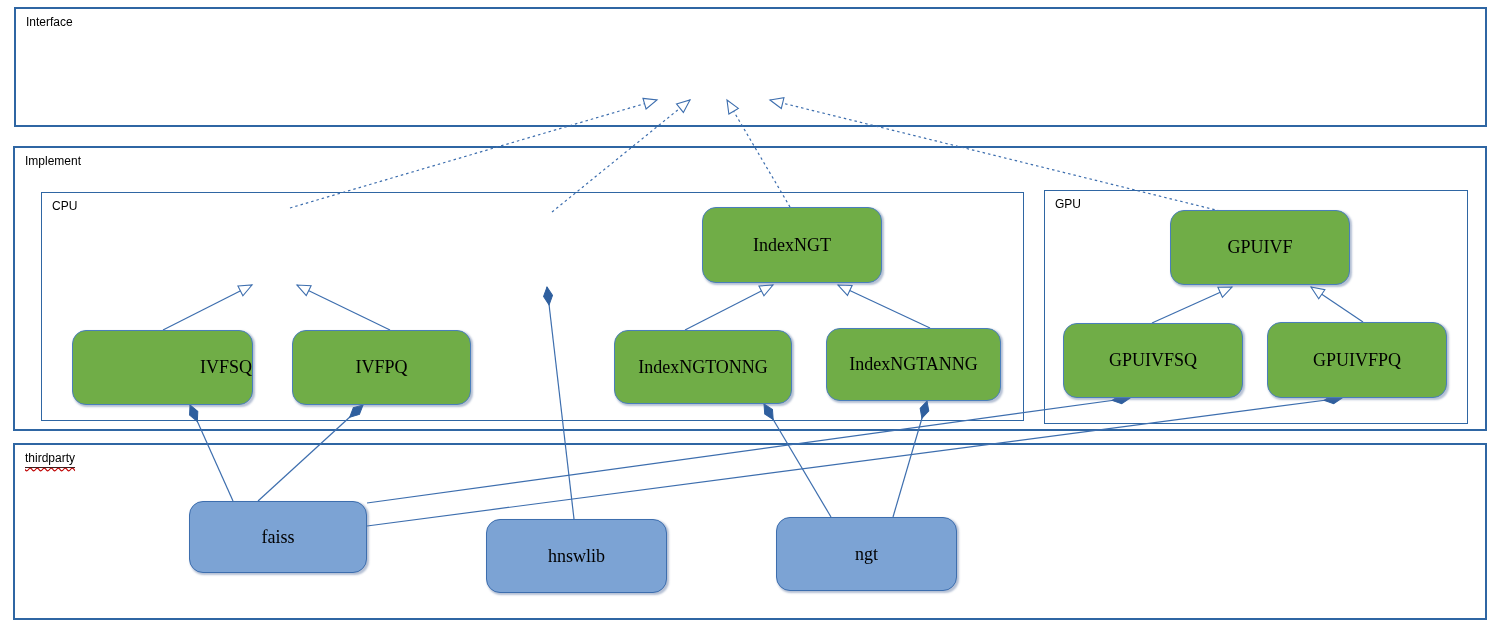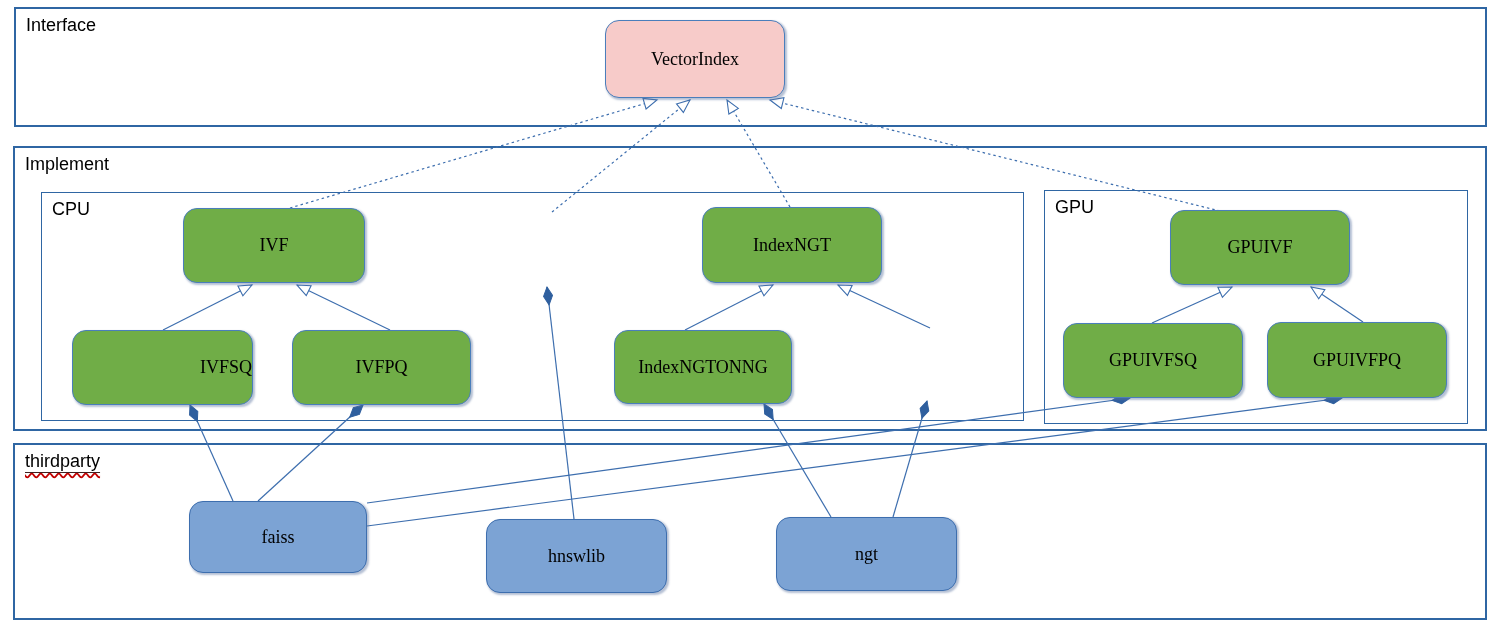--- a/index.html
+++ b/index.html
@@ -12,21 +12,21 @@
   }
   .group{
     position:absolute;
     box-sizing:border-box;
     background:transparent;
     z-index:1;
   }
   .group-label{
     position:absolute;
     top:6px;left:10px;
-    font-size:18px;
+    font-size:12px;
     color:#000;
     white-space:nowrap;
   }
   .spell-wavy{ text-decoration: underline wavy #C00000; text-underline-offset:5px; }
   .spell-solid{ text-decoration: underline solid #402020; }
   .edge-layer{
     position:absolute;top:0;left:0;
     z-index:2;
   }
   .node{
@@ -83,37 +83,34 @@
     </div>
     <div class="group" style="left: 41px; top: 192px; width: 983px; height: 229px; border: 1.5px solid rgb(47, 102, 163);">
       <span class="group-label">CPU</span>
     </div>
     <div class="group" style="left: 1044px; top: 190px; width: 424px; height: 234px; border: 1.5px solid rgb(47, 102, 163);">
       <span class="group-label">GPU</span>
     </div>
     <div class="group" style="left: 13px; top: 443px; width: 1474px; height: 177px; border: 2px solid rgb(47, 102, 163);">
       <span class="group-label spell-wavy"><span class="spell-solid">thirdparty</span></span>
     </div>
-    <div class="node" style="left: 605px; top: 20px; width: 180px; height: 78px; background: rgb(247, 203, 201); border: 1.5px solid rgb(74, 126, 187);">
-      <span>VectorIndex</span>
-    </div>
-    <div class="node" style="left: 183px; top: 208px; width: 182px; height: 75px; background: rgb(112, 173, 71); border: 1.5px solid rgb(74, 126, 187);">
-      <span>IVF</span>
-    </div>
     <div class="node" style="left: 702px; top: 207px; width: 180px; height: 76px; background: rgb(112, 173, 71); border: 1.5px solid rgb(74, 126, 187);">
       <span>IndexNGT</span>
     </div>
     <div class="node" style="left: 72px; top: 330px; width: 181px; height: 75px; background: rgb(112, 173, 71); border: 1.5px solid rgb(74, 126, 187); justify-content: flex-end;">
       <span>IVFSQ</span>
     </div>
     <div class="node" style="left: 292px; top: 330px; width: 179px; height: 75px; background: rgb(112, 173, 71); border: 1.5px solid rgb(74, 126, 187);">
       <span>IVFPQ</span>
     </div>
     <div class="node" style="left: 614px; top: 330px; width: 178px; height: 74px; background: rgb(112, 173, 71); border: 1.5px solid rgb(74, 126, 187);">
       <span>IndexNGTONNG</span>
+    </div>
+    <div class="node" style="left: 826px; top: 328px; width: 175px; height: 73px; background: rgb(112, 173, 71); border: 1.5px solid rgb(74, 126, 187);">
+      <span>IndexNGTANNG</span>
     </div>
     <div class="node" style="left: 1170px; top: 210px; width: 180px; height: 75px; background: rgb(112, 173, 71); border: 1.5px solid rgb(74, 126, 187);">
       <span>GPUIVF</span>
     </div>
     <div class="node" style="left: 1063px; top: 323px; width: 180px; height: 75px; background: rgb(112, 173, 71); border: 1.5px solid rgb(74, 126, 187);">
       <span>GPUIVFSQ</span>
     </div>
     <div class="node" style="left: 1267px; top: 322px; width: 180px; height: 76px; background: rgb(112, 173, 71); border: 1.5px solid rgb(74, 126, 187);">
       <span>GPUIVFPQ</span>
     </div>

